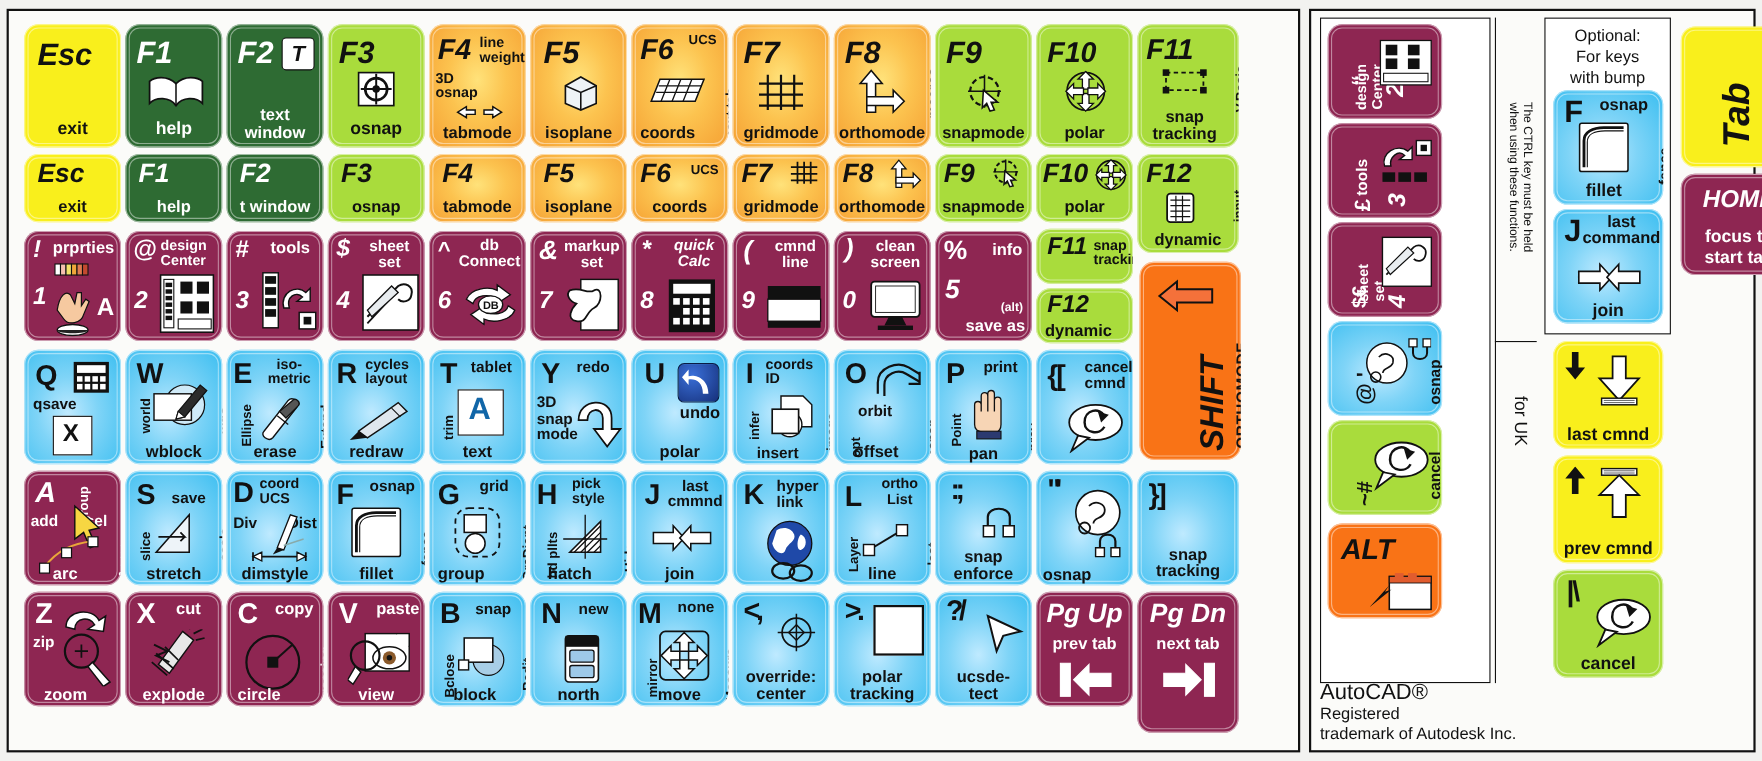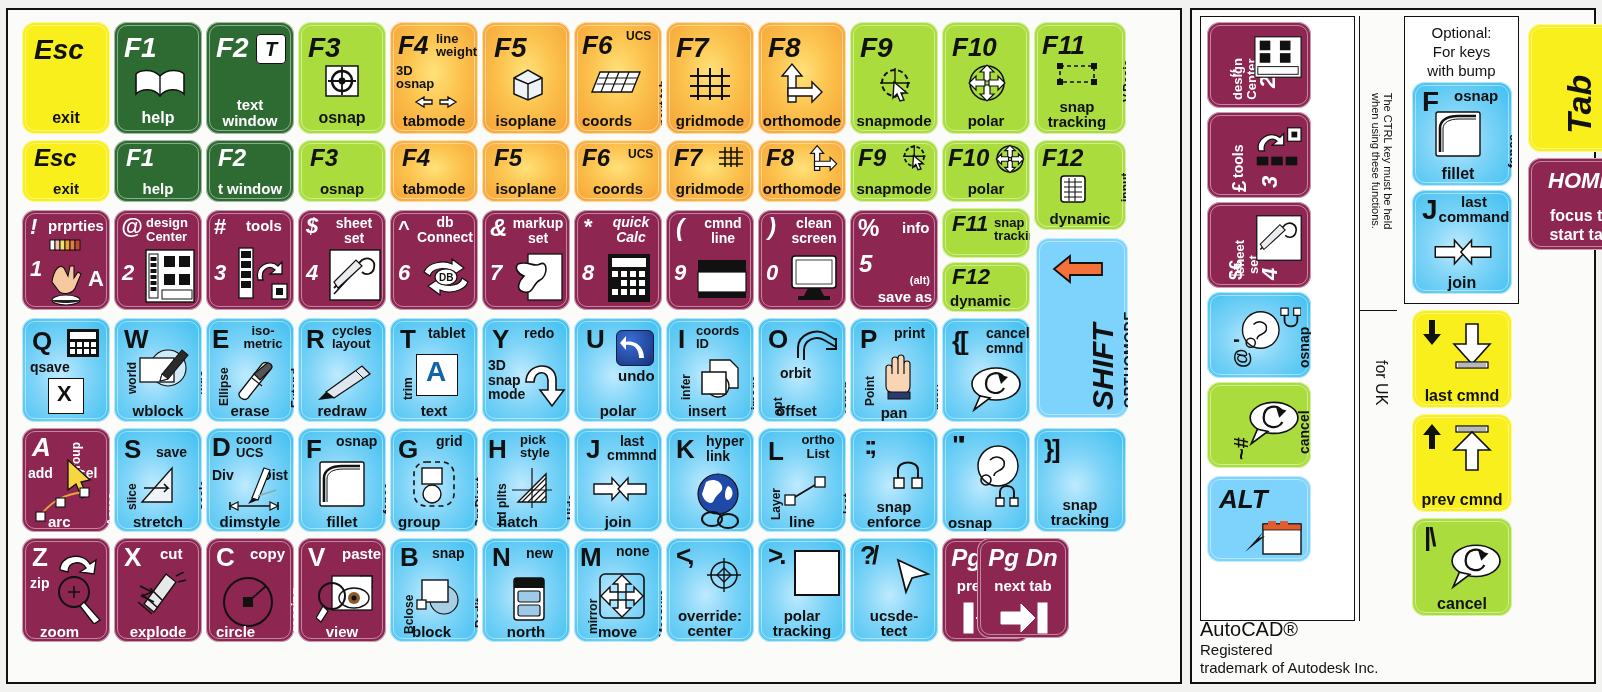--- a/index.html
+++ b/index.html
@@ -18,21 +18,21 @@
        overflow:hidden;}
   .key .ib{position:absolute;box-sizing:border-box;border-radius:10px;
            border:1px solid rgba(255,255,255,.45);left:3px;top:3px;right:3px;bottom:3px;
            pointer-events:none;}
 
   
   .k-yellow {background:#f9ef1c;}
   .k-dgreen {background:#2e6b33;}
   .k-lgreen {background:#a9dc3c;}
   .k-orange {background:radial-gradient(ellipse at 50% 45%, #ffe27a 0%, #fcc34f 42%, #f5a033 100%);}
-  .k-orangeS{background:#7dd3fc;}
+  .k-orangeS{background:#f97316;}
   .k-purple {background:#8e2652;}
   .k-blue   {background:radial-gradient(ellipse at 45% 55%, #bfeaff 0%, #7fd4f7 40%, #38bdf0 100%);}
 
   .k-dgreen, .k-purple, .k-dgreen *, .k-purple *{color:#fff;}
   .k-yellow,.k-lgreen,.k-orange,.k-orangeS,.k-blue{color:#111;}
 
   
   .glyph{position:absolute;font-style:italic;font-weight:700;line-height:1;}
   .lab  {position:absolute;font-weight:700;line-height:1.02;}
   .c    {text-align:center;}
@@ -903,21 +903,21 @@
     <div class="key k-purple" style="left:934px;top:528px;width:88px;height:104px;">
       <span class="ib"></span>
       <span class="glyph fs24 c" style="left:0;top:8px;width:88px;font-style:italic;">Pg Up</span>
       <span class="lab fs15 c" style="left:0;top:40px;width:88px;">prev tab</span>
       <svg class="icon" style="left:20px;top:62px;" width="50" height="36" viewBox="0 0 50 36">
         <rect x="2" y="3" width="9" height="30" fill="#fff" stroke="#fff" stroke-width="1"></rect>
         <path d="M28 4 L14 18 L28 32 L28 24 L48 24 L48 12 L28 12 Z" fill="#fff" stroke="#fff" stroke-width="1"></path>
       </svg>
     </div>
 
-    <div class="key k-purple" style="left:969px;top:528px;width:92px;height:100px;">
+    <div class="key k-purple" style="left:1026px;top:528px;width:92px;height:128px;">
       <span class="ib"></span>
       <span class="glyph fs24 c" style="left:0;top:8px;width:92px;">Pg Dn</span>
       <span class="lab fs15 c" style="left:0;top:40px;width:92px;">next tab</span>
       <svg class="icon" style="left:22px;top:62px;" width="50" height="36" viewBox="0 0 50 36">
         <path d="M22 4 L36 18 L22 32 L22 24 L2 24 L2 12 L22 12 Z" fill="#fff" stroke="#fff" stroke-width="1"></path>
         <rect x="39" y="3" width="9" height="30" fill="#fff" stroke="#fff" stroke-width="1"></rect>
       </svg>
     </div>
 
   </div>

